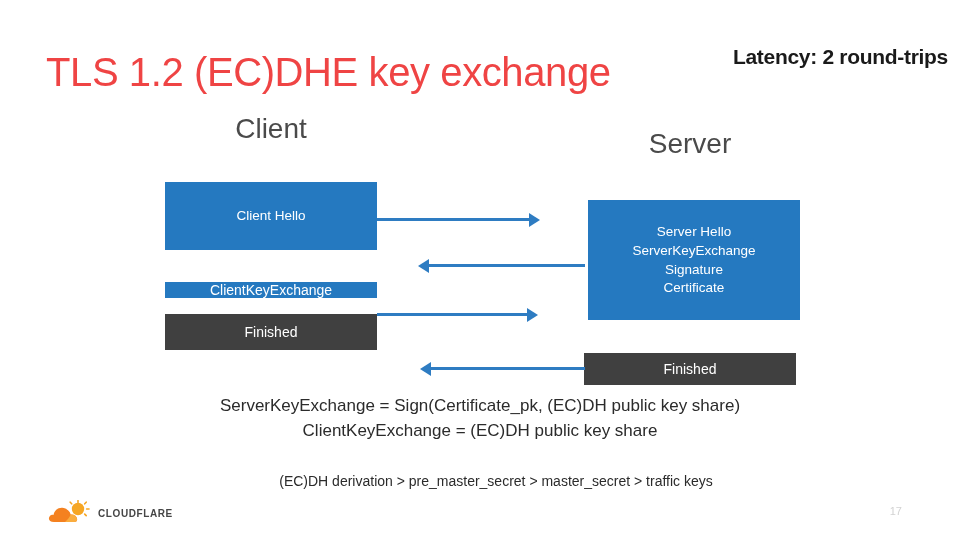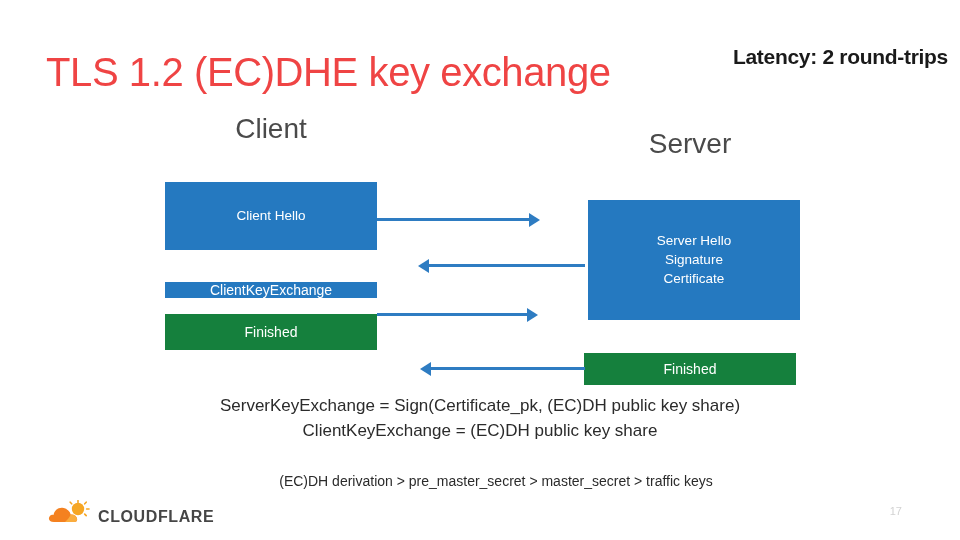--- a/index.html
+++ b/index.html
@@ -61,21 +61,21 @@
     flex-direction: column;
     align-items: center;
     justify-content: center;
     color: #ffffff;
     font-family: "Liberation Sans", sans-serif;
     text-align: right;
     line-height: 1.32;
   }
   .msg-box .line { display: block; white-space: nowrap; }
   .box-blue   { background: #2579c0; }
-  .box-orange { background: #15803d; }
+  .box-orange { background: #404040; }
 
   #box-client-hello {
     left: 165px; top: 182px; width: 212px; height: 68px;
     font-size: 13.5px;
   }
   #box-client-hello .line { padding: 1.5px 0; }
 
   #box-server-hello {
     left: 588px; top: 200px; width: 212px; height: 120px;
     font-size: 13.5px;
@@ -147,21 +147,21 @@
     left: 48px;
     top: 500px;
     width: 140px;
     height: 28px;
   }
   #logo-wordmark {
     position: absolute;
     left: 50px;
     top: 8px;
     font-family: "Liberation Sans", sans-serif;
-    font-size: 16px;
+    font-size: 10px;
     font-weight: bold;
     letter-spacing: 0.6px;
     color: #464646;
   }
   #page-number {
     position: absolute;
     right: 58px;
     top: 505px;
     font-family: "Liberation Sans", sans-serif;
     font-size: 11px;
@@ -176,20 +176,21 @@
 
 <div id="heading-client" class="column-heading">Client</div>
 <div id="heading-server" class="column-heading">Server</div>
 
 <div id="box-client-hello" class="msg-box box-blue">
   <span class="line">Client Hello</span>
 </div>
 
 <div id="box-server-hello" class="msg-box box-blue">
   <span class="line">Server Hello</span>
+  <span class="line">ServerKeyExchange</span>
   <span class="line">Signature</span>
   <span class="line">Certificate</span>
 </div>
 
 <div id="box-client-cke" class="msg-box box-blue">
   <span class="line">ClientKeyExchange</span>
 </div>
 
 <div id="box-client-finished" class="msg-box box-orange">
   <span class="line">Finished</span>

